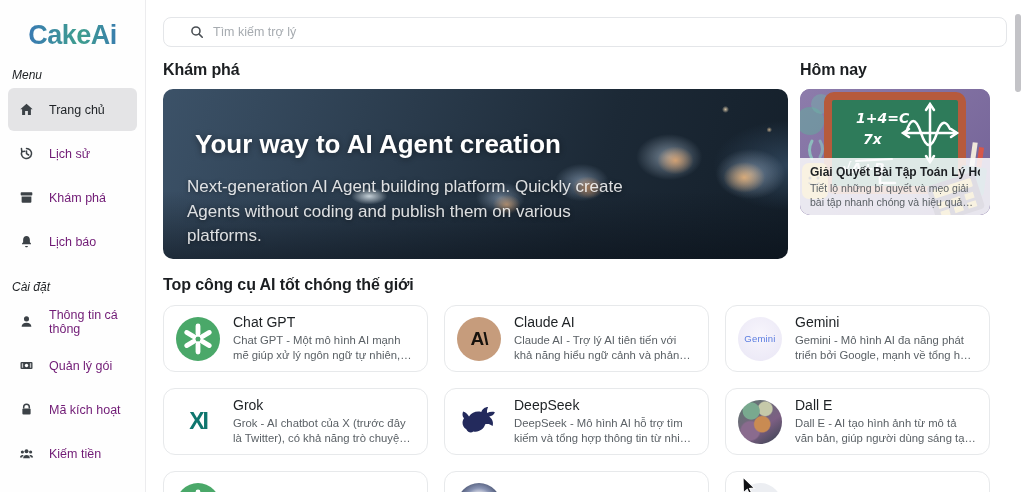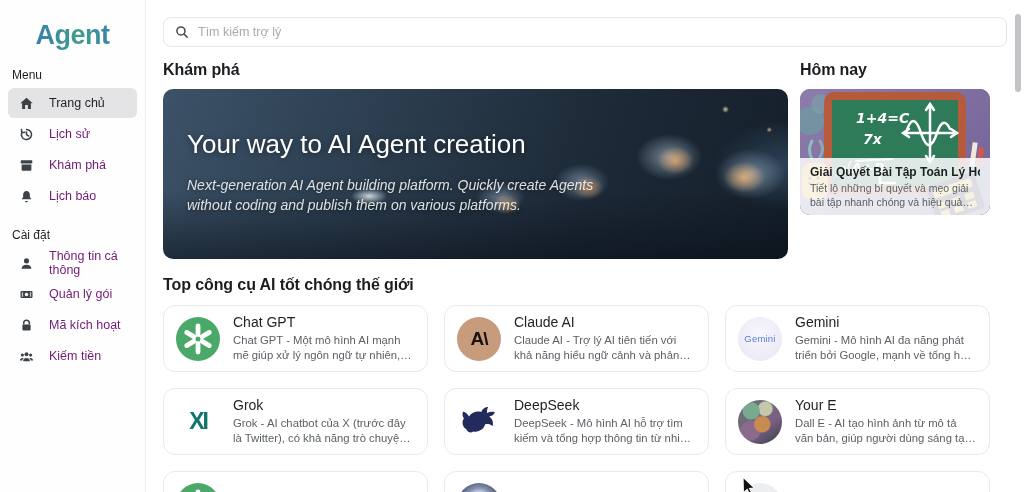--- a/index.html
+++ b/index.html
@@ -7,33 +7,33 @@
     font-family:"Liberation Sans","DejaVu Sans",sans-serif; }
   .app { position:relative; width:1024px; height:492px; background:#fff; }
 
   
   .sidebar { position:absolute; left:0; top:0; bottom:0; width:146px;
     background:#fefefe; border-right:1px solid #ececee; }
   .logo { text-align:center; margin-top:20px; font-size:27px; font-weight:800;
     letter-spacing:-0.5px;
     background:linear-gradient(90deg, var(--logo-blue,#3566c6), var(--logo-teal,#3f9e8e) 55%, var(--logo-blue,#3566c6));
     -webkit-background-clip:text; background-clip:text; color:transparent; cursor:pointer; }
-  .side-label { margin:17px 0 6px 12px; font-size:12px; font-weight:500; color:#1d2023; }
-  .side-item { display:flex; align-items:center; height:30px; margin:1px 8px;
+  .side-label { margin:17px 0 6px 12px; font-size:12px; font-weight:500; color:#1d2023;font-style:italic; }
+  .side-item { display:flex; align-items:center; height:43px; margin:1px 8px;
     padding-left:11px; border-radius:6px; gap:15px; cursor:pointer; }
   .side-item.active { background:var(--active-item-bg,#e4e4e6); }
   .side-ico { width:15px; height:15px; display:flex; align-items:center; justify-content:center; }
   .side-ico svg { width:15px; height:15px; }
   .side-lbl { font-size:12.5px; color:#701a75; }
   .side-item.active .side-lbl { color:#1e2226; }
 
   
   .main { position:absolute; left:146px; top:0; right:0; bottom:0; padding:17px 17px 0; }
   .search-bar { display:flex; align-items:center; gap:9px; height:30px;
-    border:1px solid #e4e6e9; border-radius:8px; padding:0 11px; background:#fff; }
+    border:1px solid #e4e6e9; border-radius:8px; padding:0 26px; background:#fff; }
   .search-bar input { border:none; outline:none; flex:1; font-size:12.5px; color:#2f3337;
     font-family:inherit; background:transparent; }
   .search-bar input::placeholder { color:#a6abb0; }
   .heads-row { display:flex; gap:12px; margin-top:14px; }
   .heads-row .col-l { width:625px; }
   h2 { font-size:16px; font-weight:700; color:#1b1e21; letter-spacing:-0.1px; }
 
   .feature-row { display:flex; gap:12px; margin-top:10px; }
 
   
@@ -47,24 +47,24 @@
       radial-gradient(ellipse 26px 20px at 82% 42%, rgba(255,180,110,.7), transparent 70%),
       radial-gradient(ellipse 46px 32px at 81% 40%, rgba(215,235,255,.5), transparent 72%),
       radial-gradient(ellipse 22px 16px at 68% 58%, rgba(255,170,100,.6), transparent 70%),
       radial-gradient(ellipse 38px 26px at 67% 55%, rgba(200,225,255,.45), transparent 72%),
       radial-gradient(ellipse 20px 14px at 55% 68%, rgba(255,185,120,.55), transparent 70%),
       radial-gradient(ellipse 34px 22px at 54% 64%, rgba(205,228,255,.4), transparent 72%),
       radial-gradient(ellipse 26px 12px at 33% 63%, rgba(240,250,255,.8), transparent 70%),
       radial-gradient(ellipse 100px 60px at 100% 45%, rgba(90,130,170,.35), transparent 75%),
       linear-gradient(rgba(8,14,20,0) 60%, rgba(8,14,22,.55)),
       linear-gradient(108deg, #3c5268 0%, #2a3b4c 38%, #1c2936 68%, #141f2a 100%); }
-  .hero-title { position:absolute; left:24px; top:40px; font-size:26px; font-weight:400;
+  .hero-title { position:absolute; left:32px; top:40px; font-size:26px; font-weight:700;
     color:#fff; text-shadow:0 1px 6px rgba(0,0,0,.45); }
-  .hero-desc { position:absolute; left:24px; top:86px; width:448px; font-size:14px;
-    line-height:1.45; color:rgba(255,255,255,.85); text-shadow:0 1px 4px rgba(0,0,0,.5);font-style:italic; }
+  .hero-desc { position:absolute; left:24px; top:86px; width:448px; font-size:17px;
+    line-height:1.45; color:rgba(255,255,255,.85); text-shadow:0 1px 4px rgba(0,0,0,.5); }
 
   
   .today-card { position:relative; width:190px; height:126px; border-radius:10px;
     overflow:hidden; cursor:pointer; background:#7b6b9e; }
   .chalk { fill:#fff; font-style:italic; font-weight:600; font-family:"DejaVu Sans",sans-serif; }
   .today-overlay { position:absolute; left:0; right:0; bottom:0; height:57px;
     background:rgba(252,252,253,.86); padding:7px 10px 0; }
   .today-title { font-size:12px; font-weight:700; color:#1d2023; white-space:nowrap;
     overflow:hidden; margin-bottom:3px; }
   .today-desc { font-size:10.5px; color:#5a6065; line-height:1.3; display:-webkit-box;
@@ -103,21 +103,21 @@
     border-radius:3px; background:#c3c3c7; }
   .cursor { position:absolute; left:742px; top:476px; width:17px; height:20px; z-index:50;
     pointer-events:none; }
 </style>
 </head>
 <body>
 
 <div class="app">
 
   <aside class="sidebar">
-    <div class="logo">Agent</div>
+    <div class="logo">CakeAi</div>
     <div class="side-label">Menu</div>
     <nav id="menu-list">
         <div class="side-item active">
           <span class="side-ico">
             <svg viewBox="0 0 16 16">
               <path d="M8 1.8 L14.6 7.6 H12.7 V13.8 H9.5 V9.6 H6.5 V13.8 H3.3 V7.6 H1.4 Z" fill="#3c4247"></path>
             </svg>
           </span>
           <span class="side-lbl">Trang chủ</span>
         </div>
@@ -336,21 +336,21 @@
           <div class="tool-text">
             <div class="tool-name">DeepSeek</div>
             <div class="tool-desc">DeepSeek - Mô hình AI hỗ trợ tìm kiếm và tổng hợp thông tin từ nhiều nguồn khác...</div>
           </div>
         </div>
         <div class="tool-card">
           <div class="tool-logo">
             <div class="lg-circle dalle-av"></div>
           </div>
           <div class="tool-text">
-            <div class="tool-name">Your E</div>
+            <div class="tool-name">Dall E</div>
             <div class="tool-desc">Dall E - AI tạo hình ảnh từ mô tả văn bản, giúp người dùng sáng tạo nội dung hình...</div>
           </div>
         </div>
         <div class="tool-card">
           <div class="tool-logo">
             <div class="lg-circle" style="background:var(--chatgpt-green)">
               <svg viewBox="0 0 44 44" width="44" height="44">
                 <g transform="translate(22,22)" fill="#fff">
                   <rect x="-2.4" y="-15.5" width="4.8" height="13" rx="2.4"></rect>
                   <rect x="-2.4" y="-15.5" width="4.8" height="13" rx="2.4" transform="rotate(60)"></rect>

